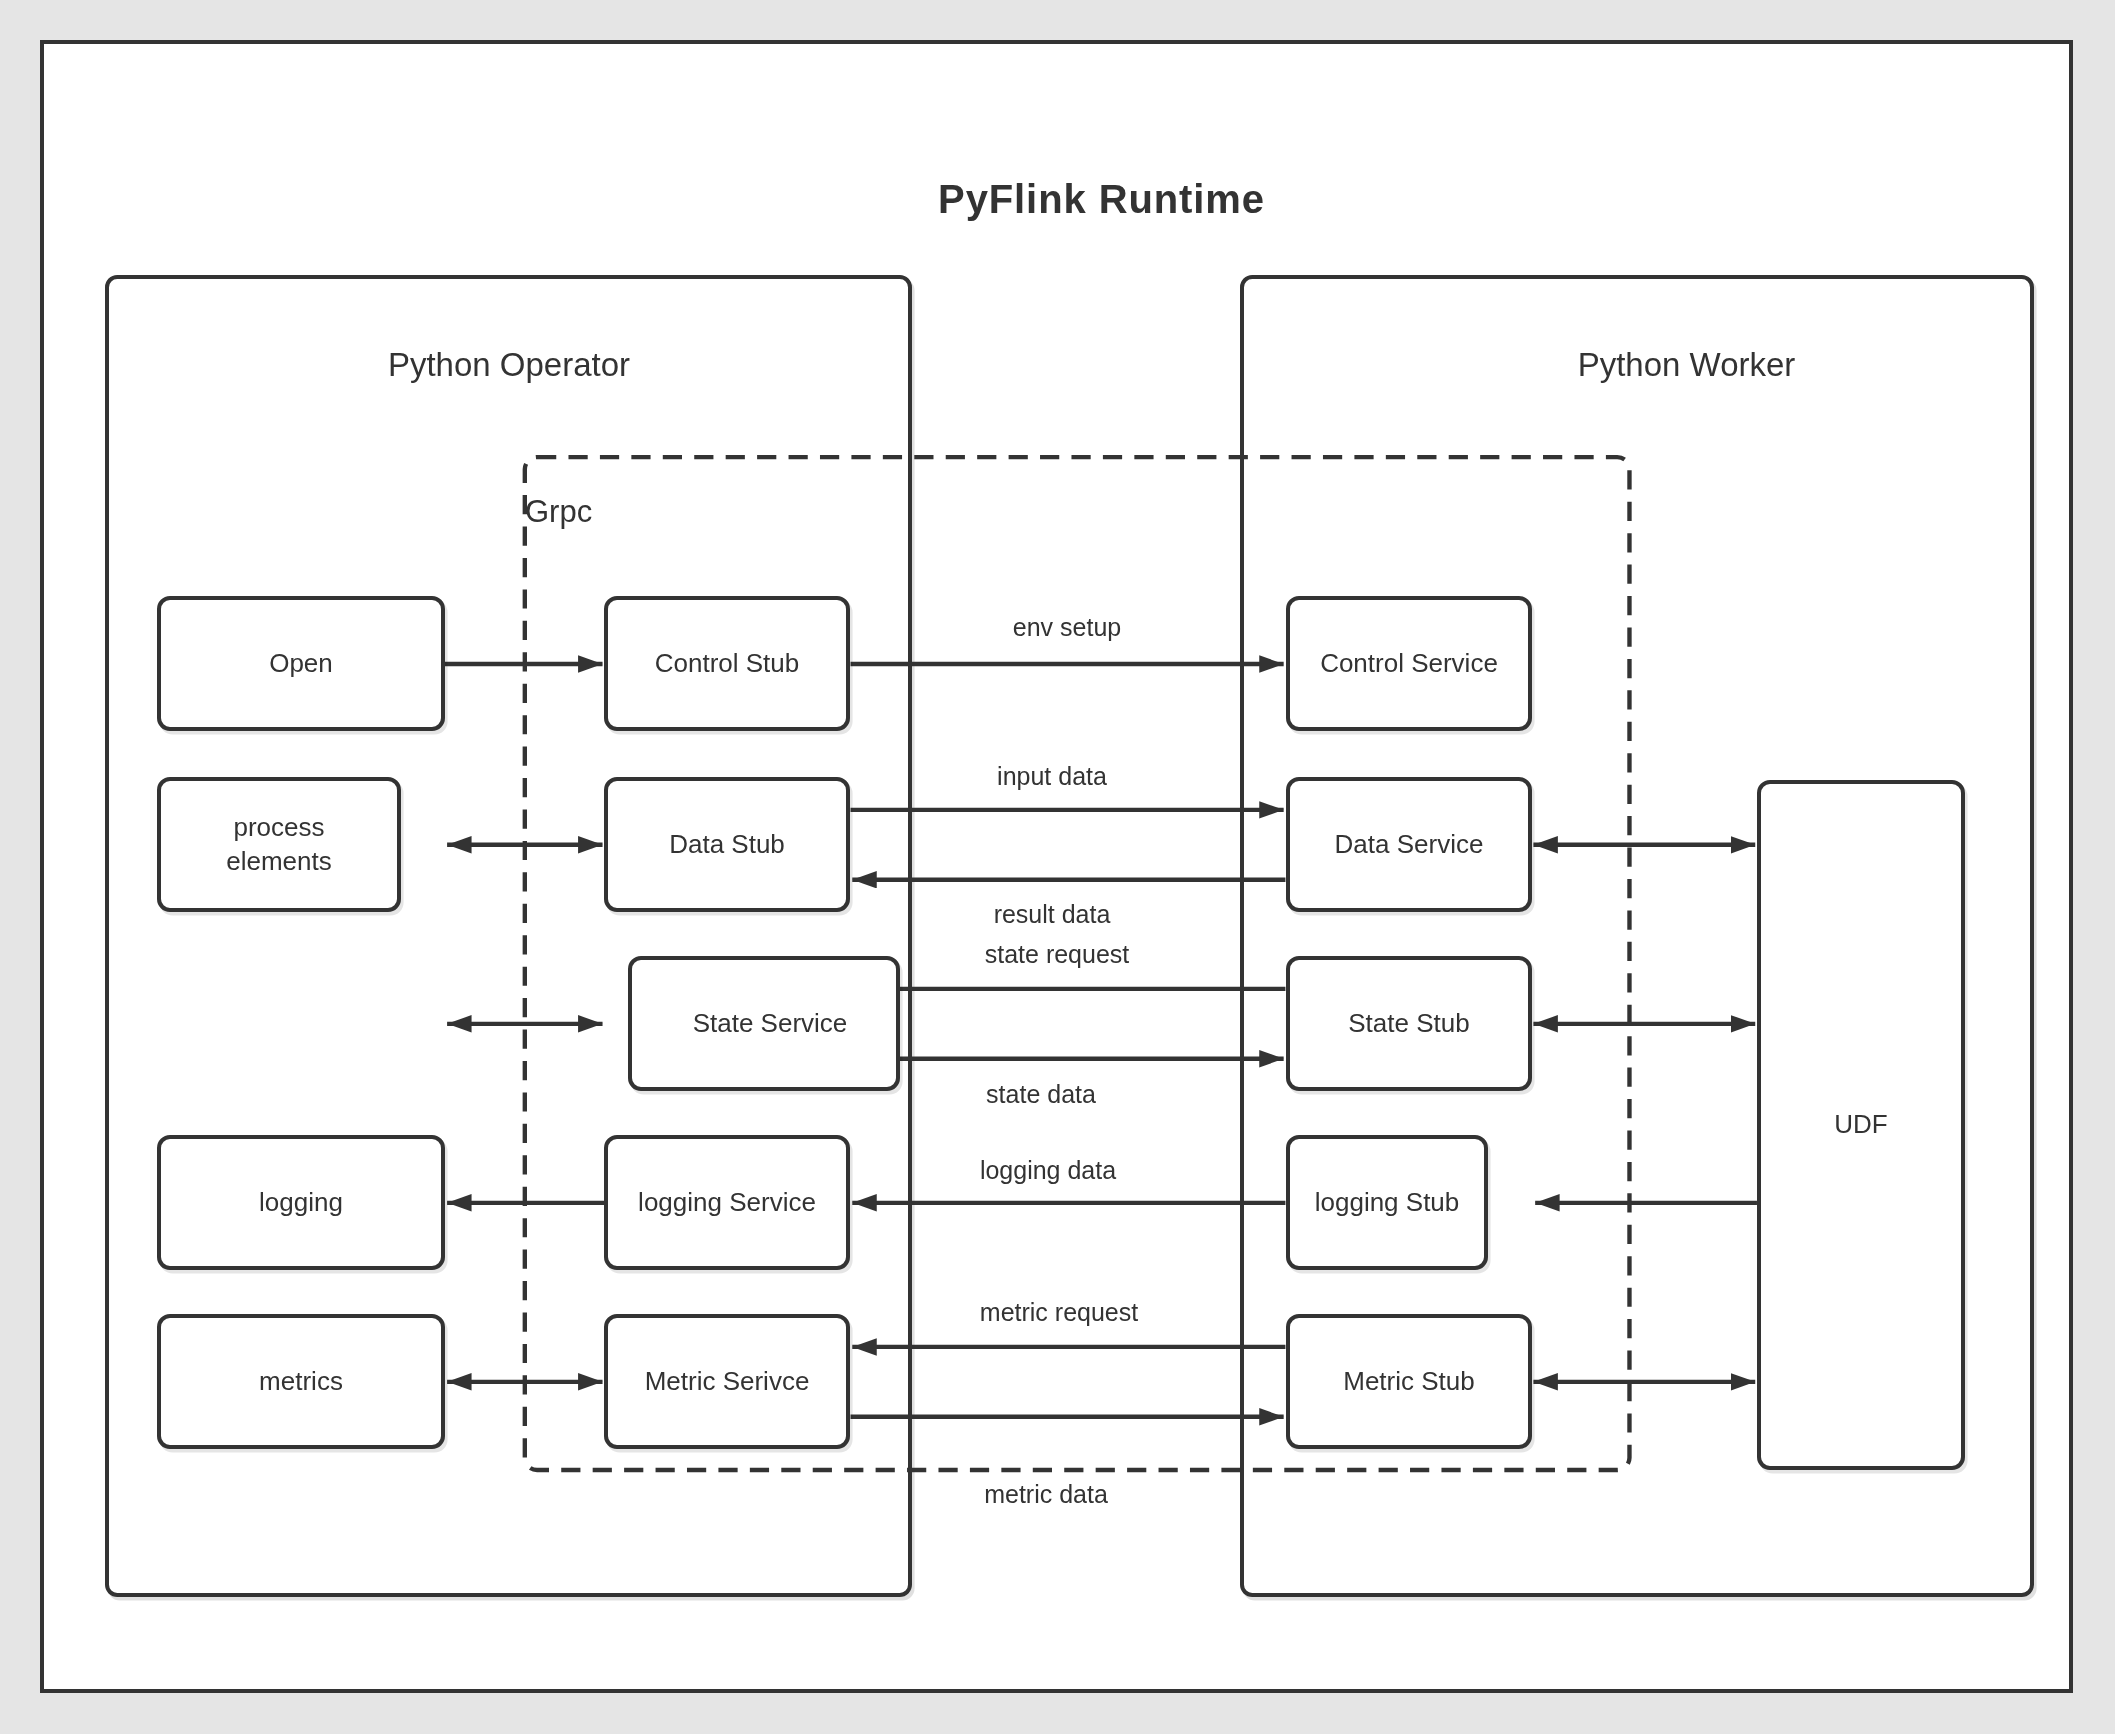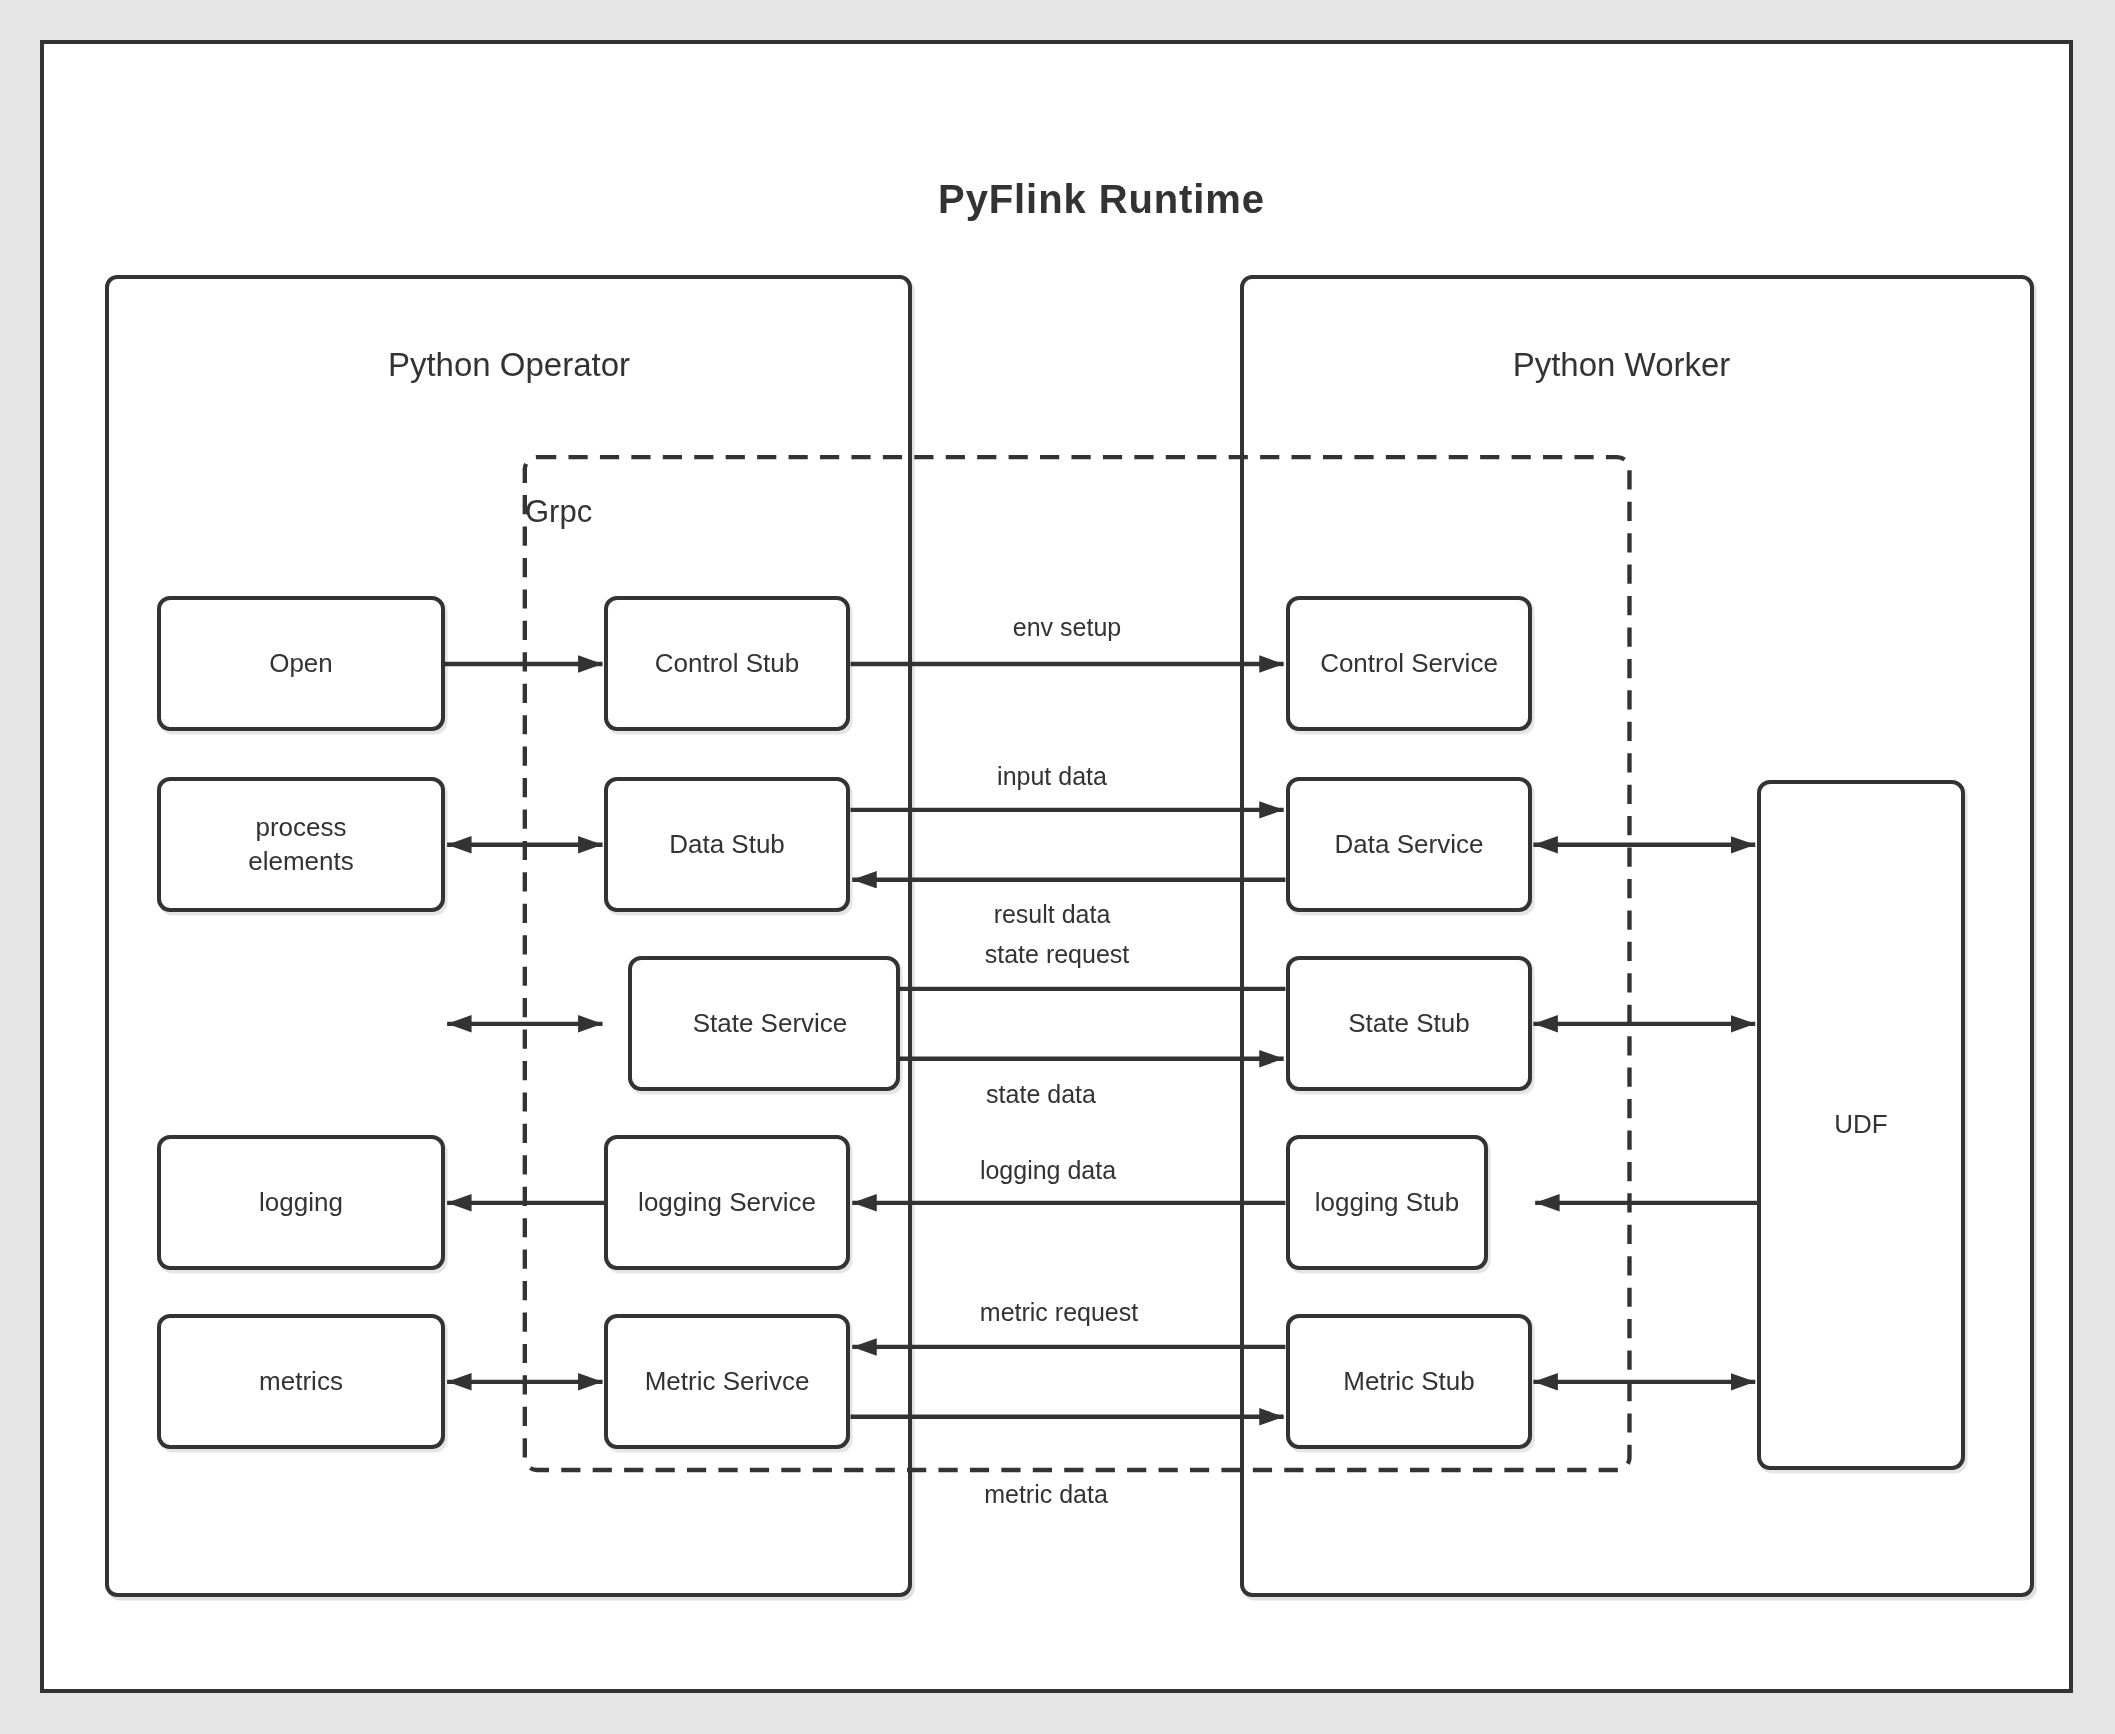--- a/index.html
+++ b/index.html
@@ -106,21 +106,21 @@
   <div class="page">
 
     <div class="diagram-title">PyFlink Runtime</div>
 
   </div>
 
   <div class="container-box" style="left:105px; top:275px; width:799px; height:1314px;"></div>
   <div class="container-label" style="left:105px; top:346px; width:808px;">Python Operator</div>
 
   <div class="container-box" style="left:1240px; top:275px; width:786px; height:1314px;"></div>
-  <div class="container-label" style="left:1224px; top:346px; width:795px;">Python Worker</div>
+  <div class="container-label" style="left:1289px; top:346px; width:795px;">Python Worker</div>
 
   <svg class="connections" viewBox="0 0 2422 1986">
     <defs>
       <marker id="head" markerUnits="userSpaceOnUse" markerWidth="30" markerHeight="22" refX="28" refY="10" orient="auto">
         <path d="M0,0 L28,10 L0,20 Z" fill="#333333"></path>
       </marker>
       <marker id="head-rev" markerUnits="userSpaceOnUse" markerWidth="30" markerHeight="22" refX="28" refY="10" orient="auto-start-reverse">
         <path d="M0,0 L28,10 L0,20 Z" fill="#333333"></path>
       </marker>
     </defs>
@@ -146,21 +146,21 @@
 
     <line x1="512" y1="1582" x2="690" y2="1582" marker-start="url(#head-rev)" marker-end="url(#head)"></line>
     <line x1="1472" y1="1542" x2="976" y2="1542" marker-end="url(#head)"></line>
     <line x1="974" y1="1622" x2="1470" y2="1622" marker-end="url(#head)"></line>
     <line x1="1756" y1="1582" x2="2010" y2="1582" marker-start="url(#head-rev)" marker-end="url(#head)"></line>
   </svg>
 
   <div class="grpc-label">Grpc</div>
 
   <div class="node" style="left:157px; top:596px; width:288px; height:135px;">Open</div>
-  <div class="node" style="left:157px; top:777px; width:288px; height:135px;">process
+  <div class="node" style="left:157px; top:777px; width:244px; height:135px;">process
 elements</div>
   <div class="node" style="left:157px; top:1135px; width:288px; height:135px;">logging</div>
   <div class="node" style="left:157px; top:1314px; width:288px; height:135px;">metrics</div>
 
   <div class="node" style="left:604px; top:596px; width:246px; height:135px;">Control Stub</div>
   <div class="node" style="left:604px; top:777px; width:246px; height:135px;">Data Stub</div>
   <div class="node" style="left:628px; top:956px; width:272px; height:135px;padding-left:12px;">State Service</div>
   <div class="node" style="left:604px; top:1135px; width:246px; height:135px;">logging Service</div>
   <div class="node" style="left:604px; top:1314px; width:246px; height:135px;">Metric Serivce</div>
 

